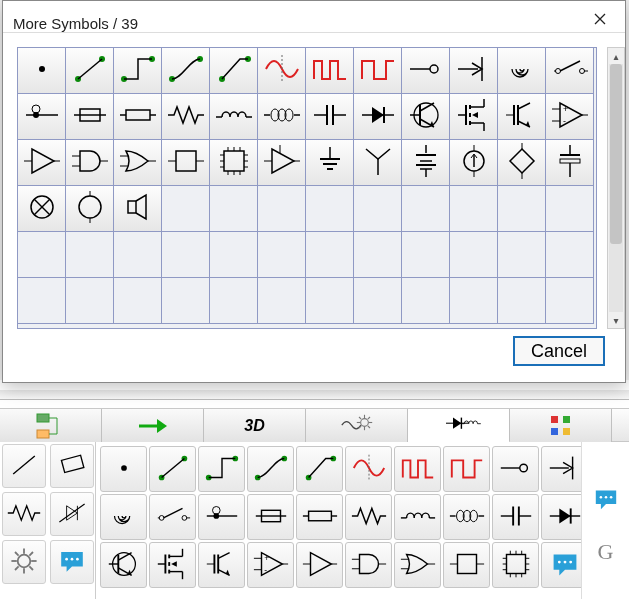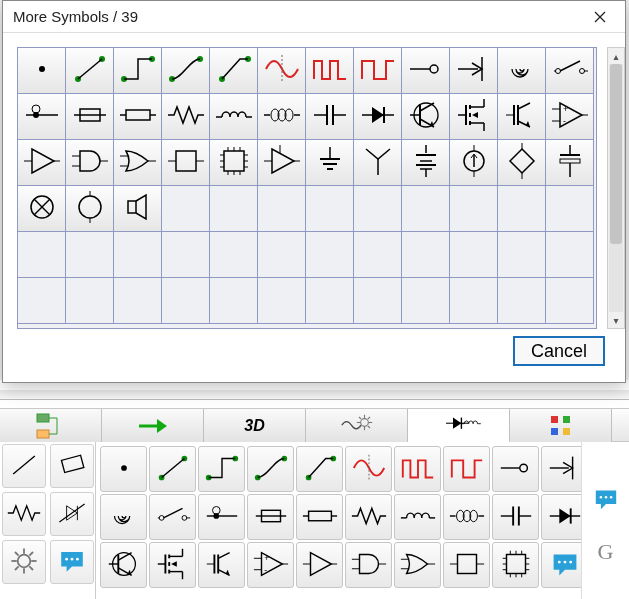--- a/index.html
+++ b/index.html
@@ -106,21 +106,21 @@
     position: absolute;
     left: 2px; top: 0px;
     width: 624px; height: 383px;
     background: #fff;
     border: 1px solid #888;
     box-shadow: 0 4px 18px rgba(0,0,0,.25);
   }
   .titlebar {
     height: 32px;
     display: flex;
-    align-items: center;
+    align-items: flex-end;
     padding: 0 8px 0 10px;
     border-bottom: 1px solid #ddd;
   }
   .titlebar .title { flex:1; font-size: 15px; color:#222;}
   .close-btn {
     width: 34px; height: 26px;
     display:flex;align-items:center;justify-content:center;
     border-radius:2px;
   }
   .dlg-body {

